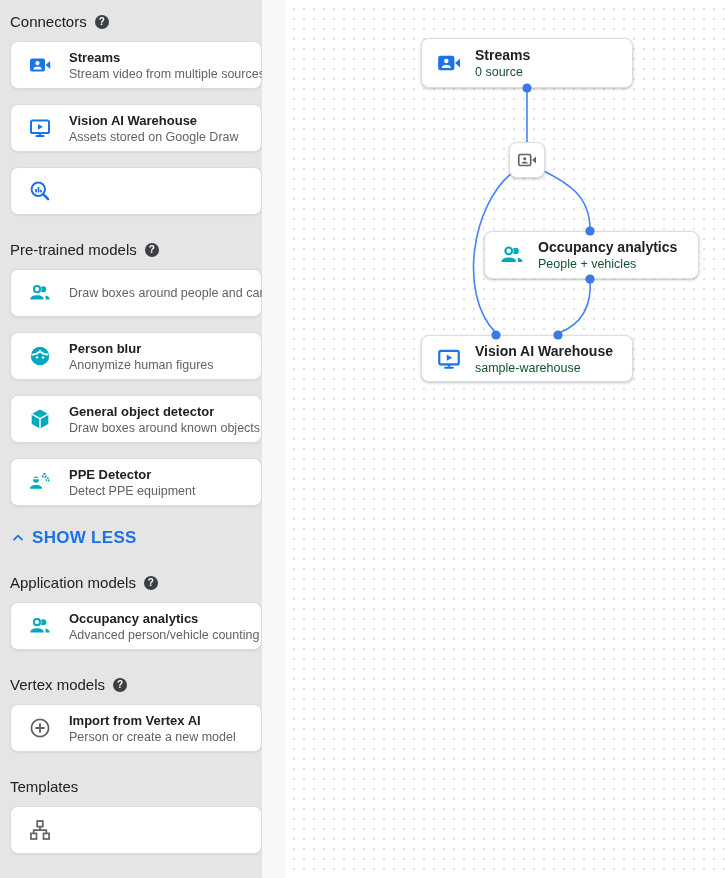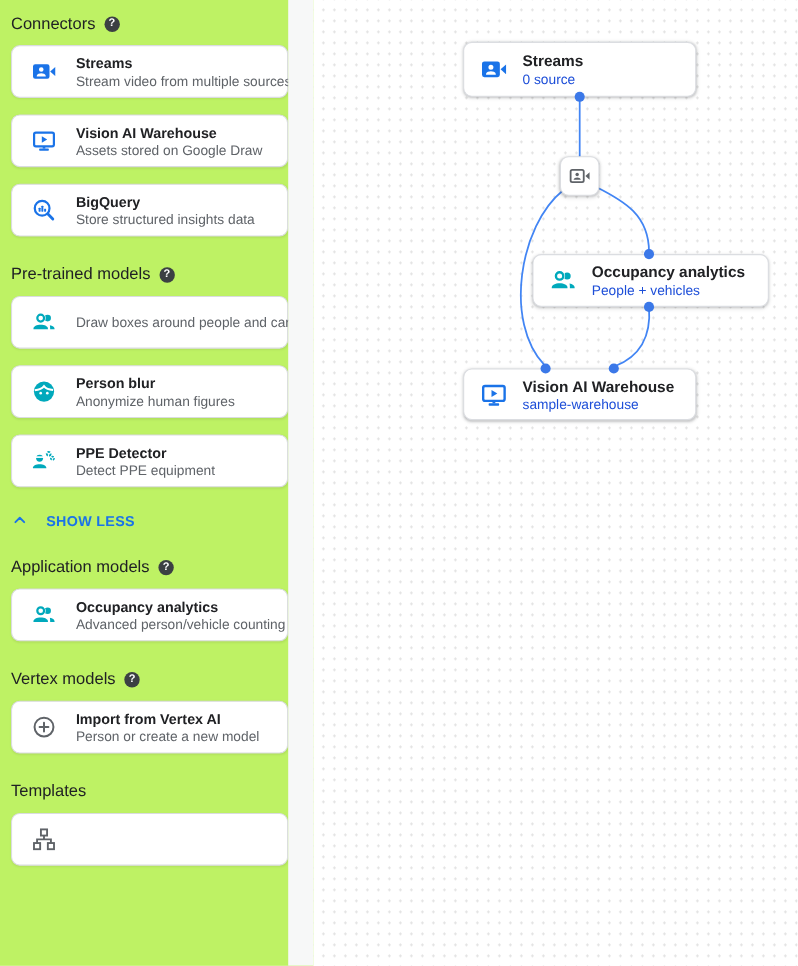--- a/index.html
+++ b/index.html
@@ -5,21 +5,21 @@
   * { margin:0; padding:0; box-sizing:border-box; }
   html,body { width:725px; height:878px; }
   body {
     font-family:"Liberation Sans","DejaVu Sans",sans-serif;
     background:#fff; color:#202124; overflow:hidden;
   }
   #app { display:flex; width:725px; height:878px; }
 
   
   .sidebar {
-    position:relative; width:285px; height:878px; background:#bef264;
+    position:relative; width:285px; height:878px; background:#e5e5e5;
     padding:13px 0 24px 10px; flex:0 0 auto; overflow:hidden;
   }
   .sidebar::after {
     content:""; position:absolute; top:0; right:0; width:23px; height:100%;
     background:#f7f8f8;
   }
   .section { margin-top:26px; }
   .section:first-child { margin-top:0; }
   .section-h {
     display:flex; align-items:center; gap:8px; margin-bottom:11px;
@@ -39,22 +39,22 @@
   .card:last-child { margin-bottom:0; }
   .card .txt, .node .txt { min-width:0; }
   .card .t { font-size:13px; font-weight:700; line-height:17px; color:#202124; white-space:nowrap; }
   .card .s { font-size:12.5px; line-height:16px; color:#5f6368; white-space:nowrap; }
   .ic { flex:0 0 auto; display:flex; }
   .ic svg { width:24px; height:24px; display:block; }
   .ic-blue { color:#1a73e8; }
   .ic-teal { color:#00a9bc; }
   .ic-gray { color:#5f6368; }
   .show-less {
-    margin-top:22px; display:flex; align-items:center; gap:16px;
-    color:#1a73e8; font-size:13px; font-weight:700; letter-spacing:.3px;
+    margin-top:22px; display:flex; align-items:center; gap:6px;
+    color:#1a73e8; font-size:17px; font-weight:700; letter-spacing:.3px;
     cursor:pointer; background:none; border:none; font-family:inherit;
   }
   .show-less svg { width:16px; height:16px; }
 
   
   .canvas {
     position:relative; width:440px; height:878px; background-color:#fff;
     background-image:radial-gradient(circle, #e3e3e3 1.1px, transparent 1.3px);
     background-size:10px 10px; background-position:4px 4px; flex:0 0 auto;
   }
@@ -63,21 +63,21 @@
   .dots  { z-index:3; }
   .edges path { stroke:#4285f4; stroke-width:1.6; fill:none; }
   .dots circle { fill:#3b78e8; }
   .node {
     position:absolute; z-index:2; display:flex; align-items:center; gap:13px;
     padding:0 14px; background:#fff; border:1px solid #dbdde1; border-radius:8px;
     box-shadow:0 1px 2px rgba(60,64,67,.22), 0 1px 3px 1px rgba(60,64,67,.08);
     cursor:pointer;
   }
   .node .t { font-size:14px; font-weight:700; line-height:18px; color:#202124; white-space:nowrap; }
-  .node .s { font-size:12.5px; line-height:16px; color:#1d4ed8; white-space:nowrap; }
+  .node .s { font-size:12.5px; line-height:16px; color:#14532d; white-space:nowrap; }
   .node .ic svg { width:26px; height:26px; }
   #node-streams   { left:136px; top:38px;  width:212px; height:50px; }
   #node-occupancy { left:199px; top:231px; width:215px; height:48px; }
   #node-warehouse { left:136px; top:335px; width:212px; height:47px; }
   #node-camera {
     left:224px; top:142px; width:36px; height:36px; justify-content:center;
     padding:0; gap:0;
   }
   #node-camera .ic svg { width:22px; height:22px; }
 </style>
@@ -125,24 +125,20 @@
       <div class="card">
         <span class="ic ic-blue">
           <svg viewBox="0 0 24 24" fill="none">
               <circle cx="10.3" cy="10.3" r="6.7" stroke="currentColor" stroke-width="2"></circle>
               <path d="M15.6 15.6 20 20" stroke="currentColor" stroke-width="2.6" stroke-linecap="round"></path>
               <rect x="7.1" y="9.9" width="1.8" height="3.6" rx="0.4" fill="currentColor"></rect>
               <rect x="9.6" y="8" width="1.8" height="5.5" rx="0.4" fill="currentColor"></rect>
               <rect x="12.1" y="10.7" width="1.8" height="2.8" rx="0.4" fill="currentColor"></rect>
             </svg>
         </span>
-        <span class="txt">
-          <div class="t">BigQuery</div>
-          <div class="s">Store structured insights data</div>
-        </span>
       </div>
     </div>
 
     <div class="section">
       <div class="section-h">
         <span>Pre-trained models</span>
         <span class="help">?</span>
       </div>
 
       <div class="card">
@@ -168,20 +164,32 @@
               <circle cx="9" cy="13.4" r="1.2" fill="#fff"></circle>
               <circle cx="15" cy="13.4" r="1.2" fill="#fff"></circle>
             </svg>
         </span>
         <span class="txt">
           <div class="t">Person blur</div>
           <div class="s">Anonymize human figures</div>
         </span>
       </div>
 
+      <div class="card">
+        <span class="ic ic-teal">
+          <svg viewBox="0 0 24 24">
+              <path d="M12 2.6 3.7 7.1v9.8l8.3 4.5 8.3-4.5V7.1Z" fill="currentColor"></path>
+              <path d="M3.7 7.1 12 11.6l8.3-4.5M12 11.6v9.8" stroke="#fff" stroke-width="1.5" fill="none"></path>
+            </svg>
+        </span>
+        <span class="txt">
+          <div class="t">General object detector</div>
+          <div class="s">Draw boxes around known objects</div>
+        </span>
+      </div>
 
       <div class="card">
         <span class="ic ic-teal">
           <svg viewBox="0 0 24 24" fill="none">
               <circle cx="8" cy="9.6" r="3.1" fill="currentColor"></circle>
               <rect x="4.1" y="7.8" width="7.8" height="1.5" fill="#fff"></rect>
               <path d="M1.9 18.7v-.3c0-2 2.7-3.3 6.1-3.3s6.1 1.3 6.1 3.3v.3Z" fill="currentColor"></path>
               <circle cx="16.3" cy="5.6" r="1.8" stroke="currentColor" stroke-width="1.7" stroke-dasharray="2.2 1.1"></circle>
               <circle cx="19.7" cy="9.6" r="1.5" stroke="currentColor" stroke-width="1.5" stroke-dasharray="1.8 1"></circle>
             </svg>

